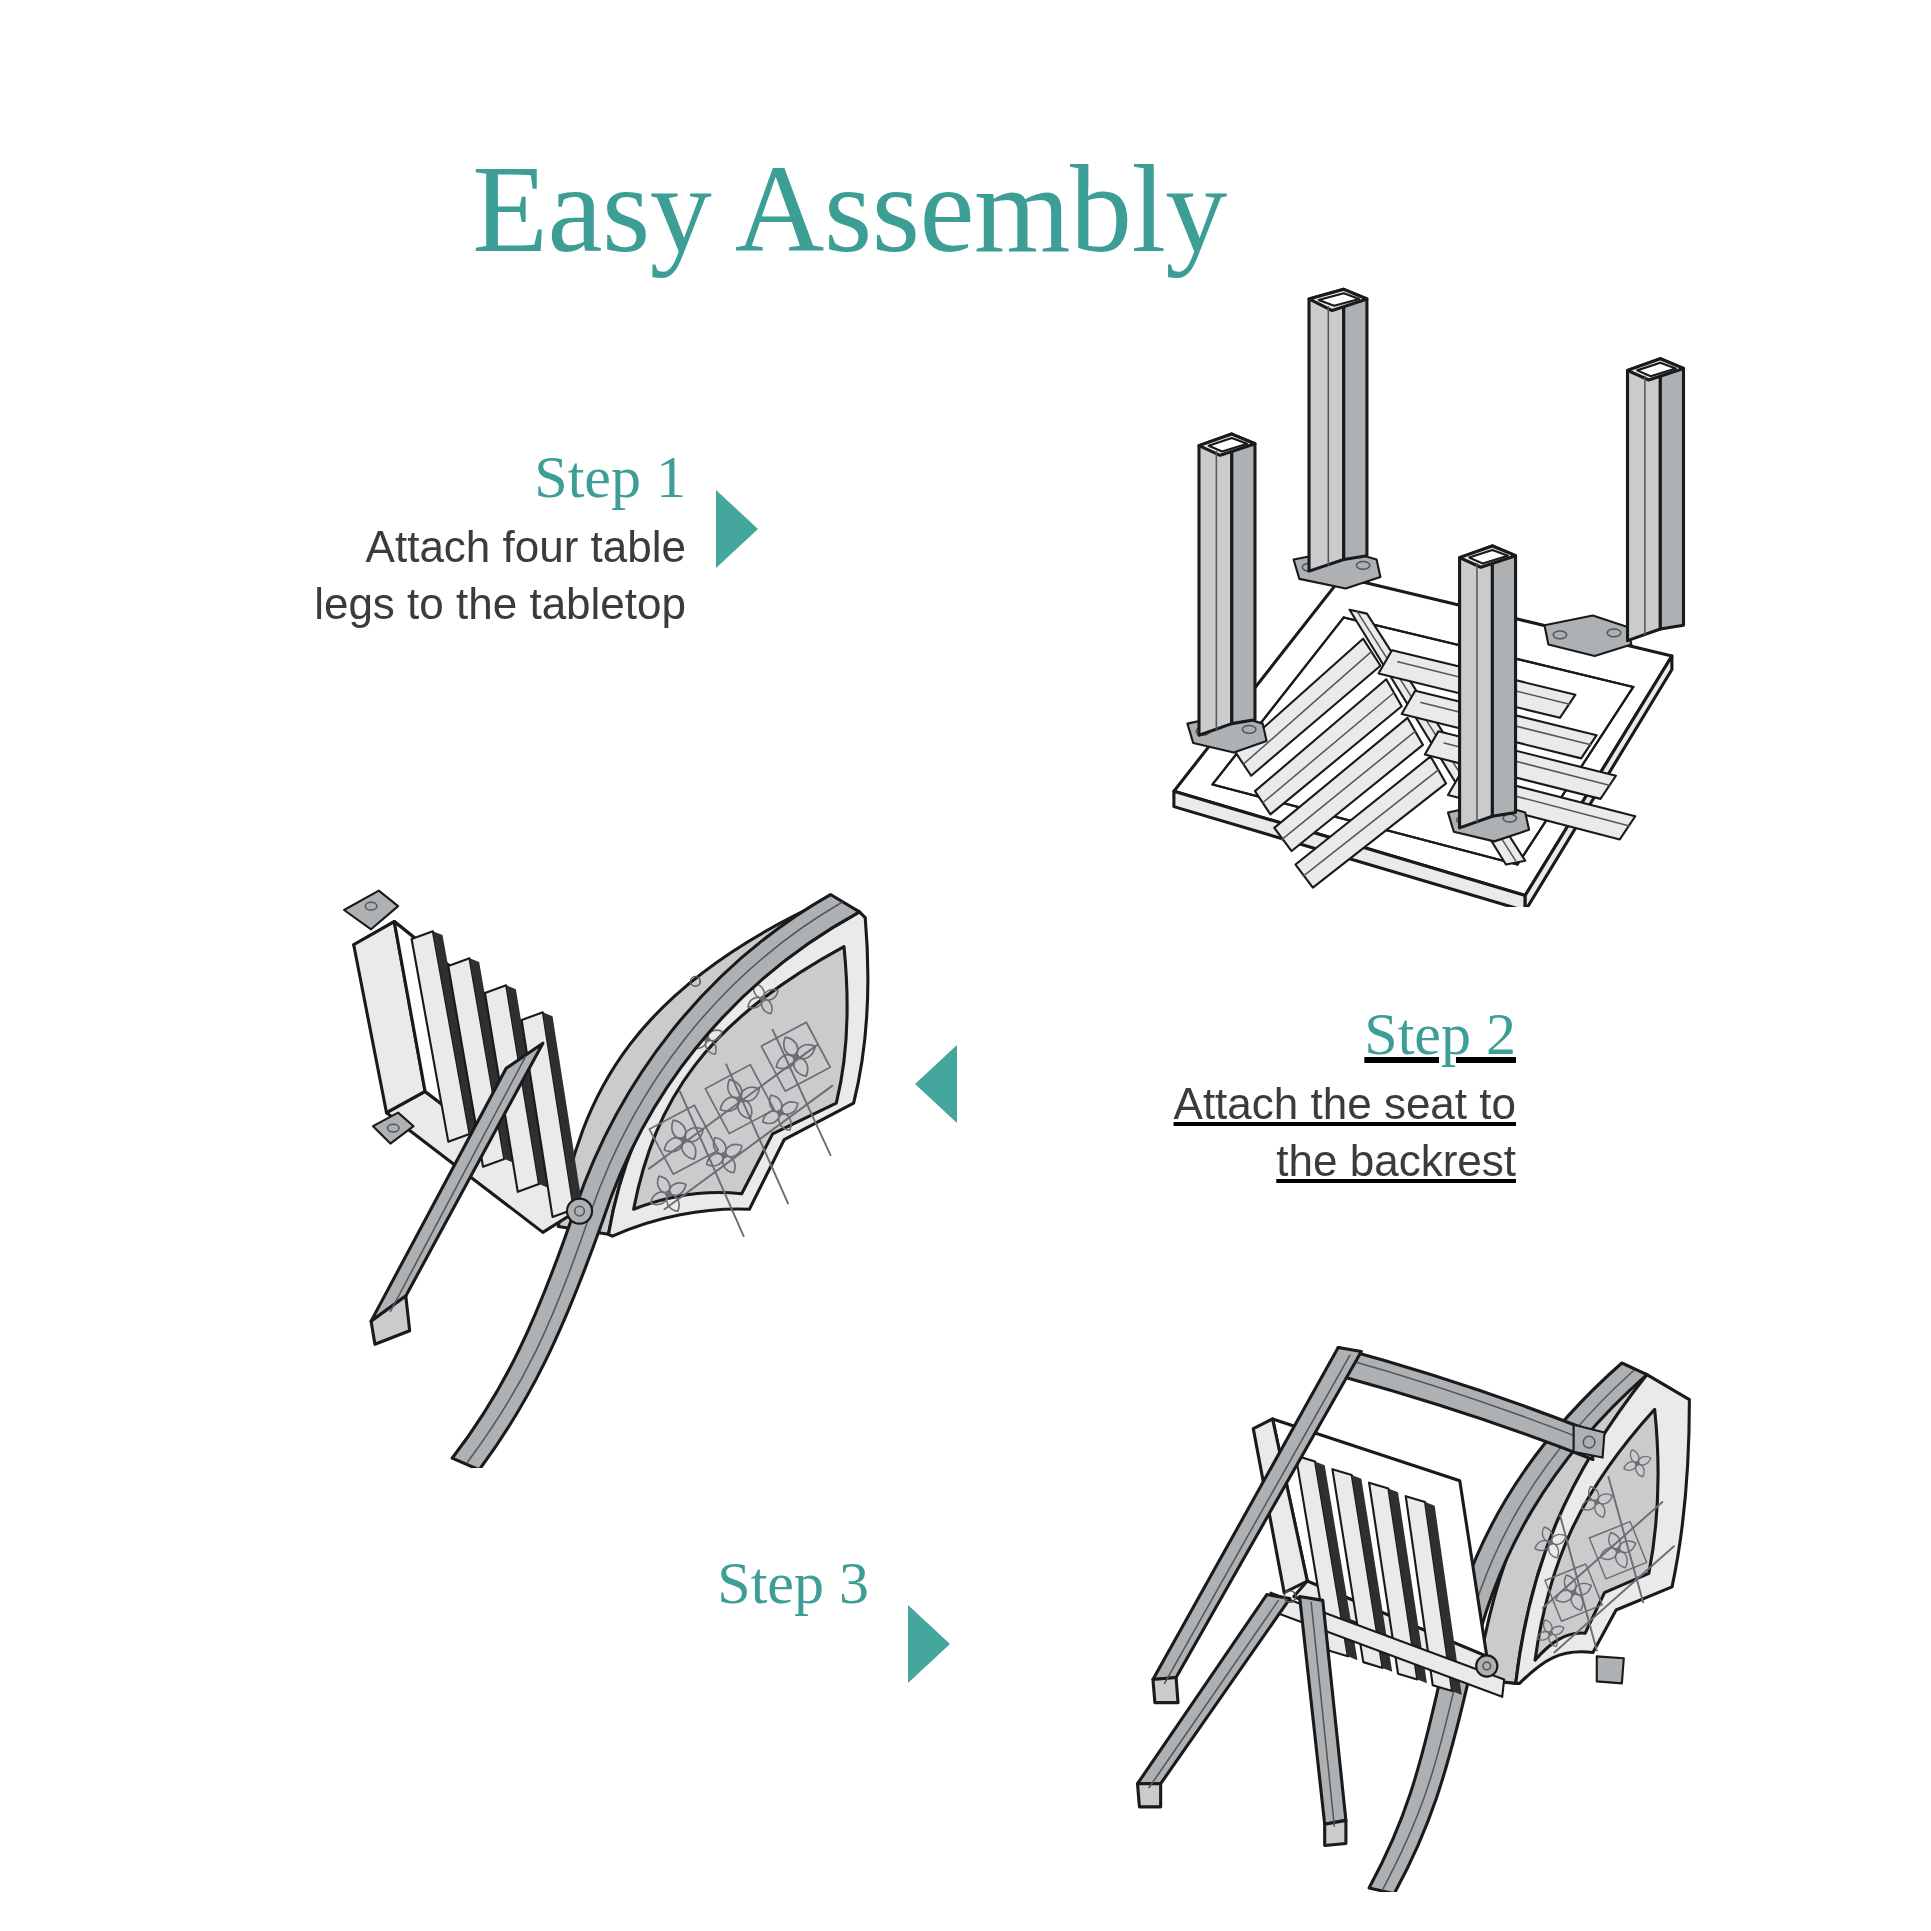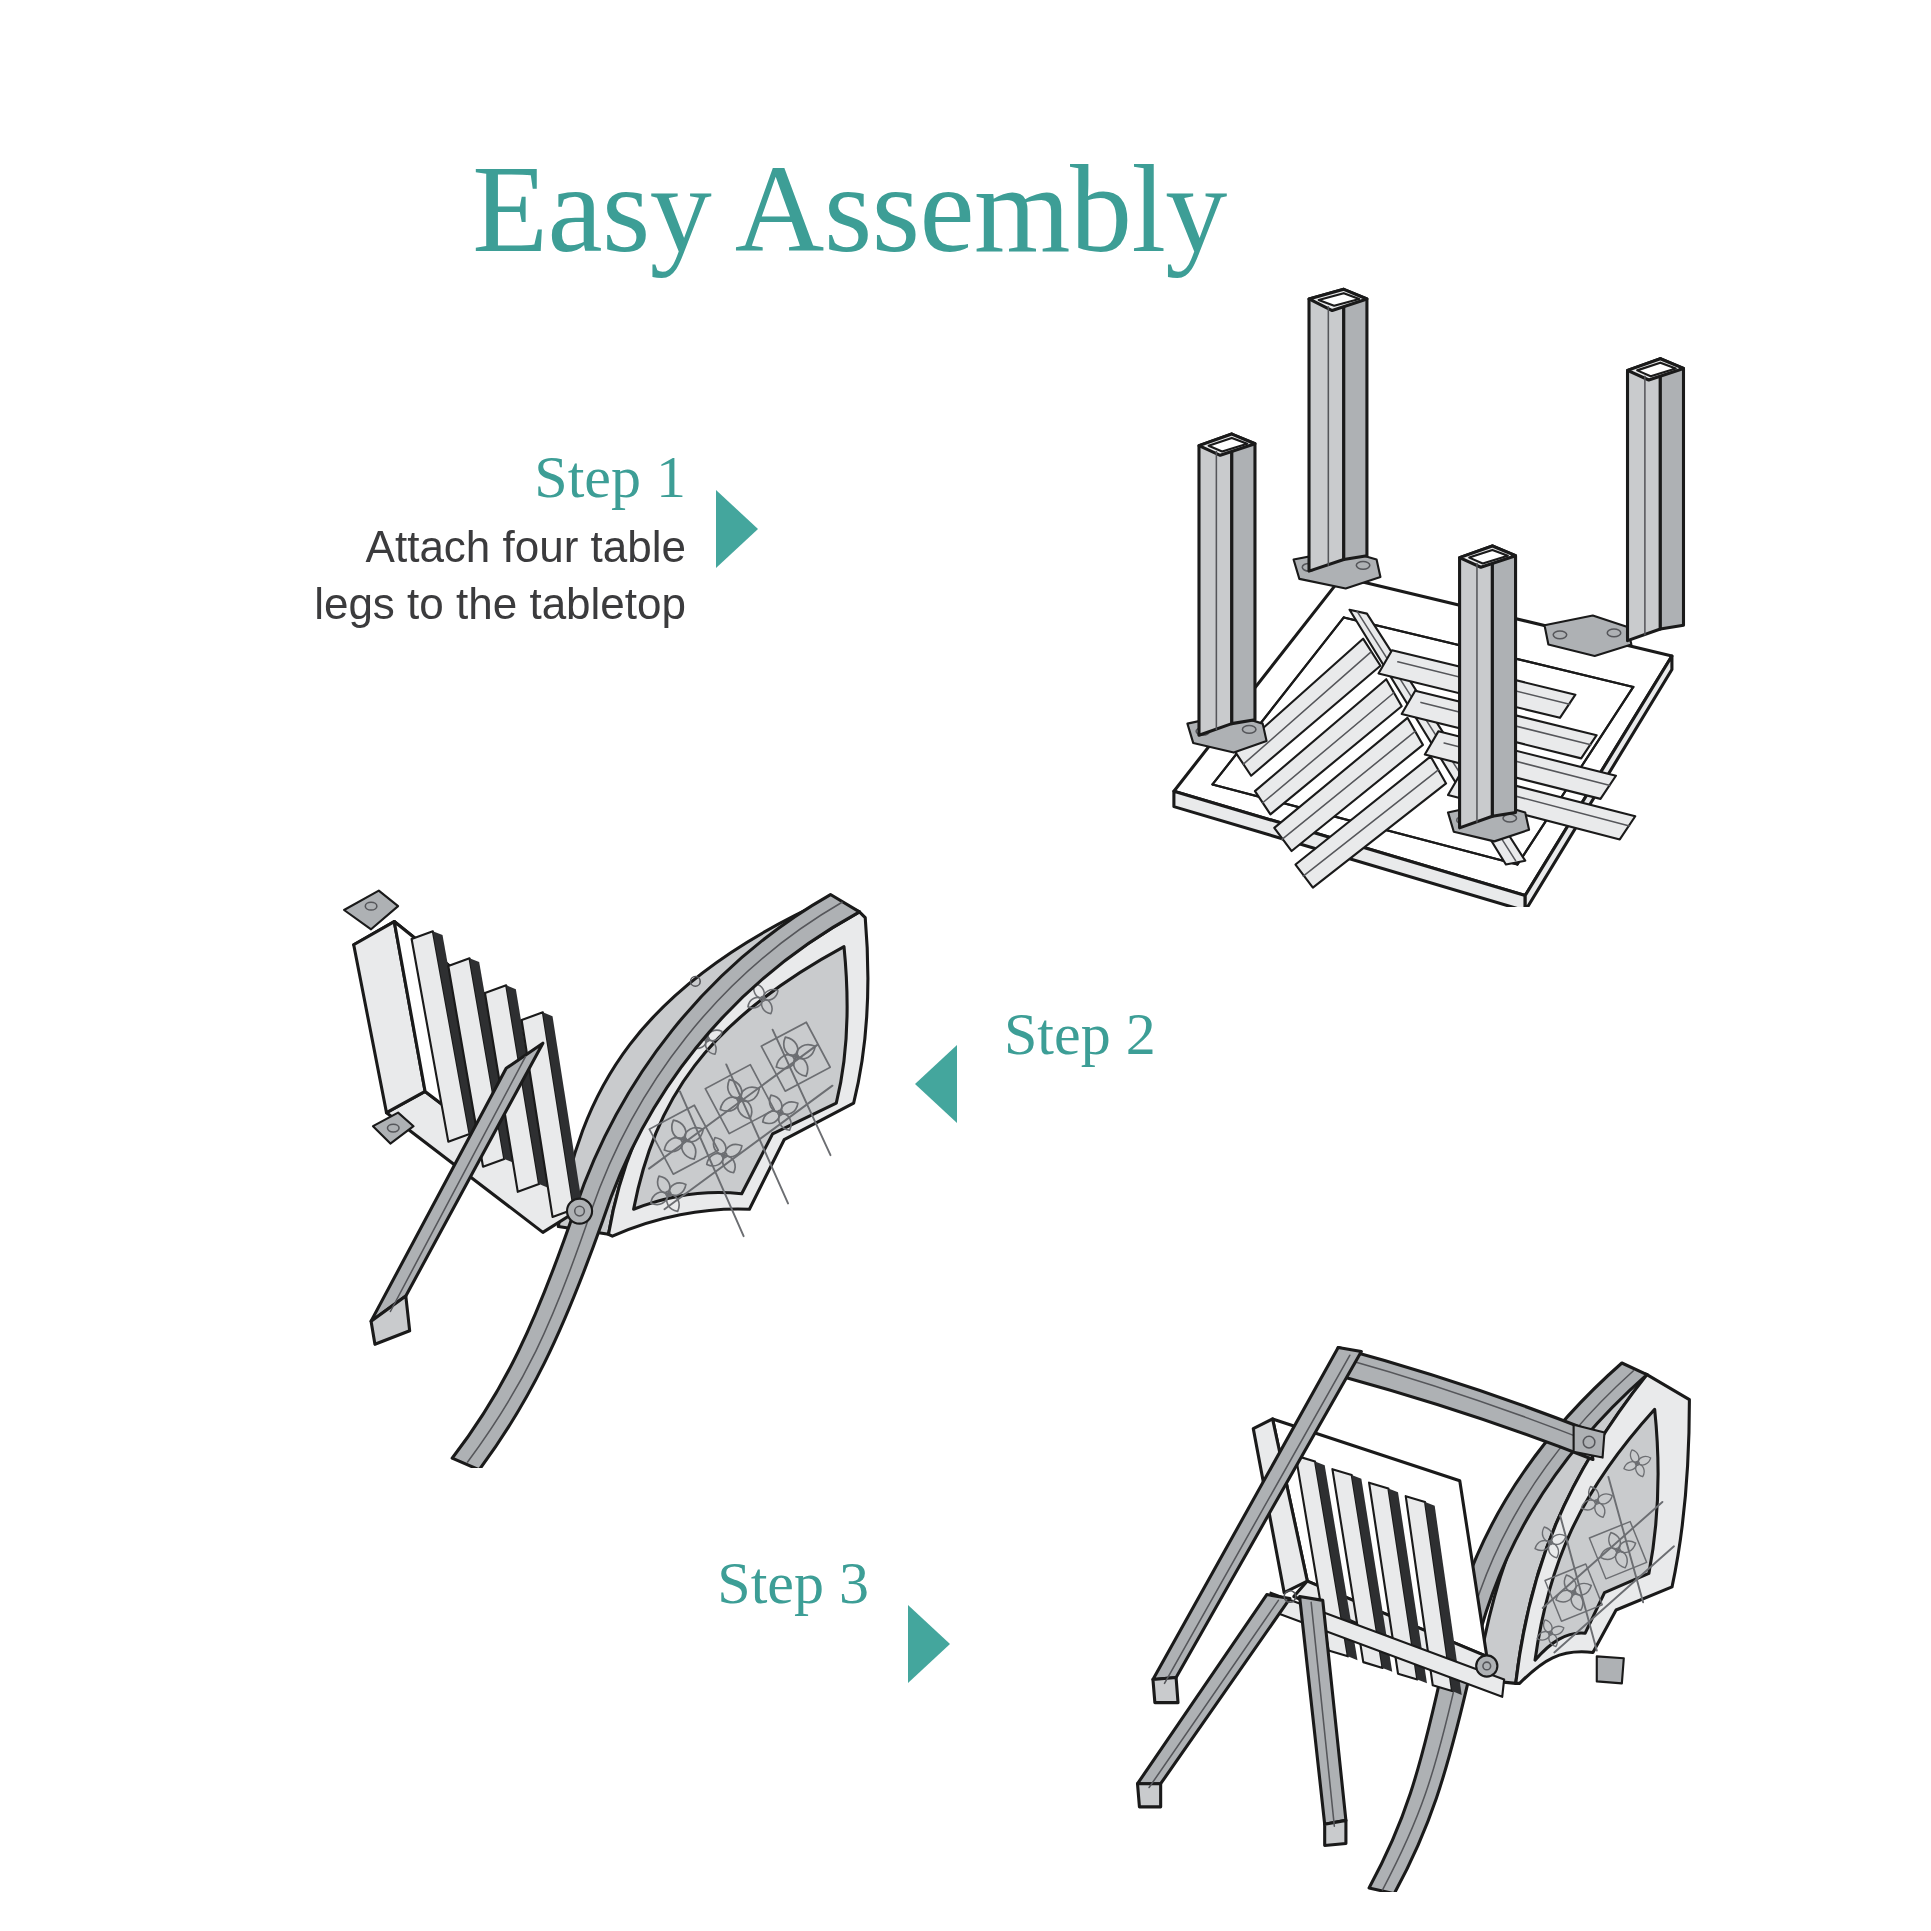--- a/index.html
+++ b/index.html
@@ -52,21 +52,21 @@
   .step-desc {
     font-family: "Liberation Sans", sans-serif;
     font-size: 44px;
     line-height: 1.30;
     color: #3b3b3d;
     font-weight: 300;
     margin-top: 11px;
     white-space: pre-line;
   }
   .align-right { text-align: right; }
-  .align-left  { text-align: left; }
+  .align-left  { text-align: right; text-decoration: underline; }
 
   
   .arrow {
     position: absolute;
     width: 0;
     height: 0;
   }
   .arrow.right {
     border-top: 39px solid transparent;
     border-bottom: 39px solid transparent;
@@ -356,20 +356,22 @@
       <g>
         <circle class="ln-hair" cx="420" cy="136" r="5"></circle>
       </g>
     </svg>
   </div>
 
   <div class="arrow left" style="left: 915px; top: 1045px;"></div>
 
   <div class="step-block align-left" style="left: 1004px; top: 1004px; width: 512px;">
     <div class="step-label">Step 2</div>
+    <div class="step-desc">Attach the seat to
+the backrest</div>
   </div>
 
   <div class="step-block align-right" style="left: 193px; top: 1553px; width: 676px; text-align: right;">
     <div class="step-label">Step 3</div>
   </div>
 
   <div class="arrow right" style="left: 908px; top: 1605px;"></div>
 
   <div class="illus" style="left: 1014px; top: 1274px;">
     <svg width="714" height="618" viewBox="0 0 740 640">

